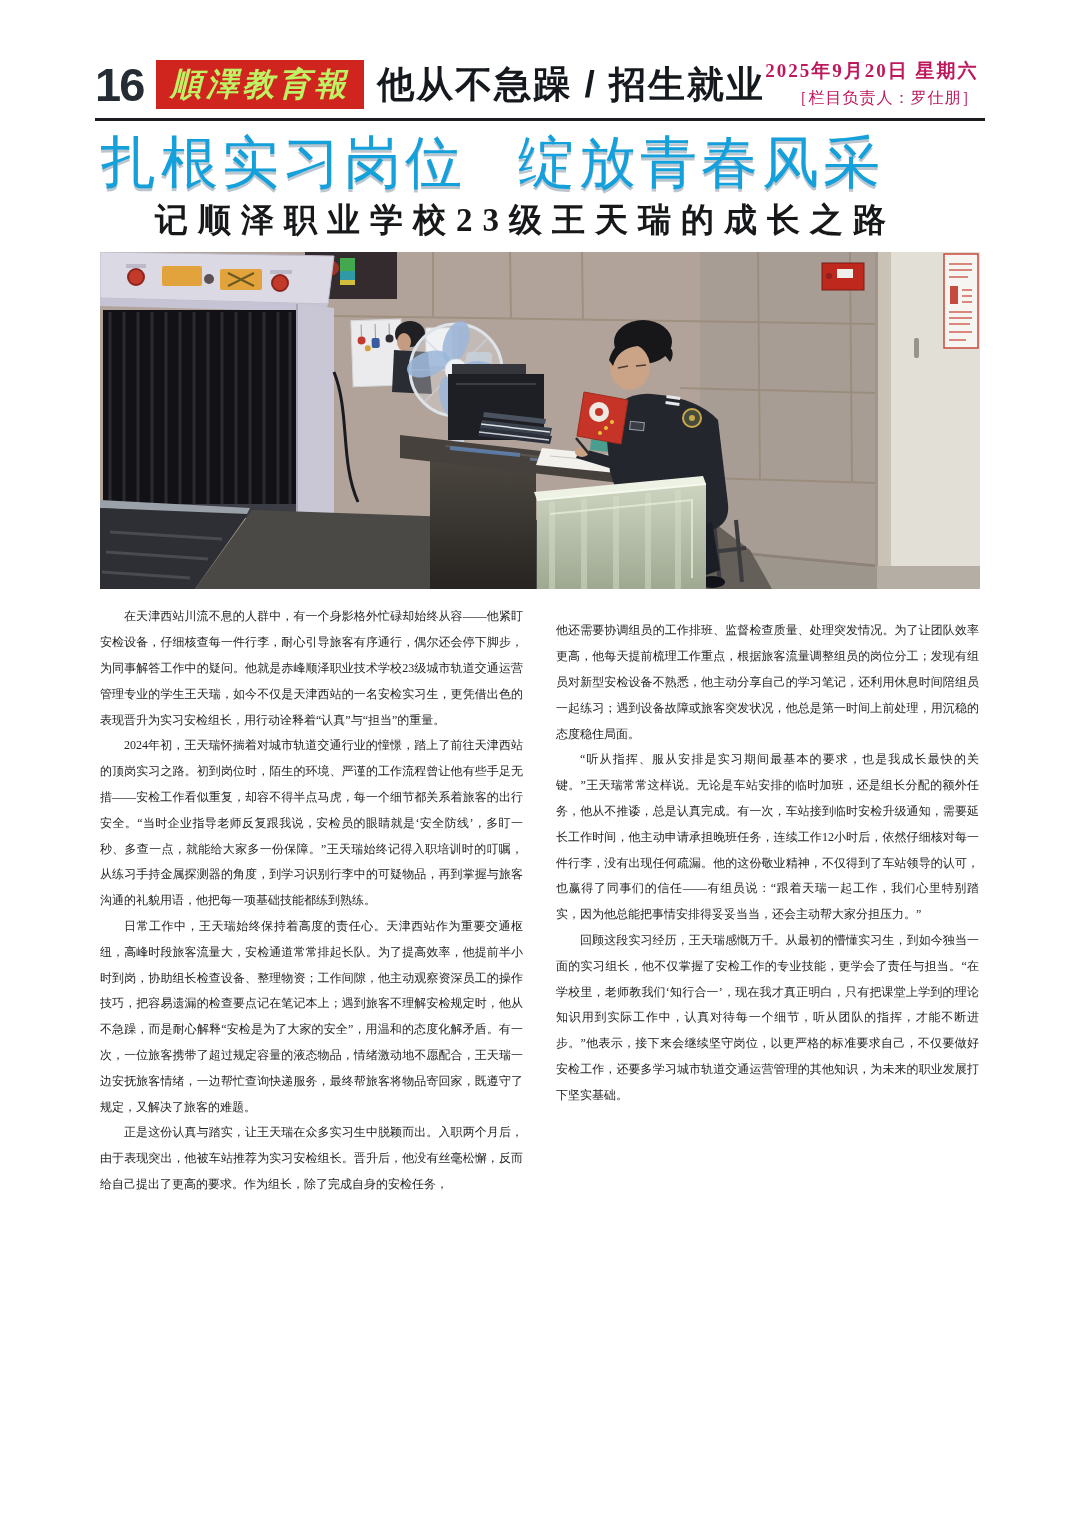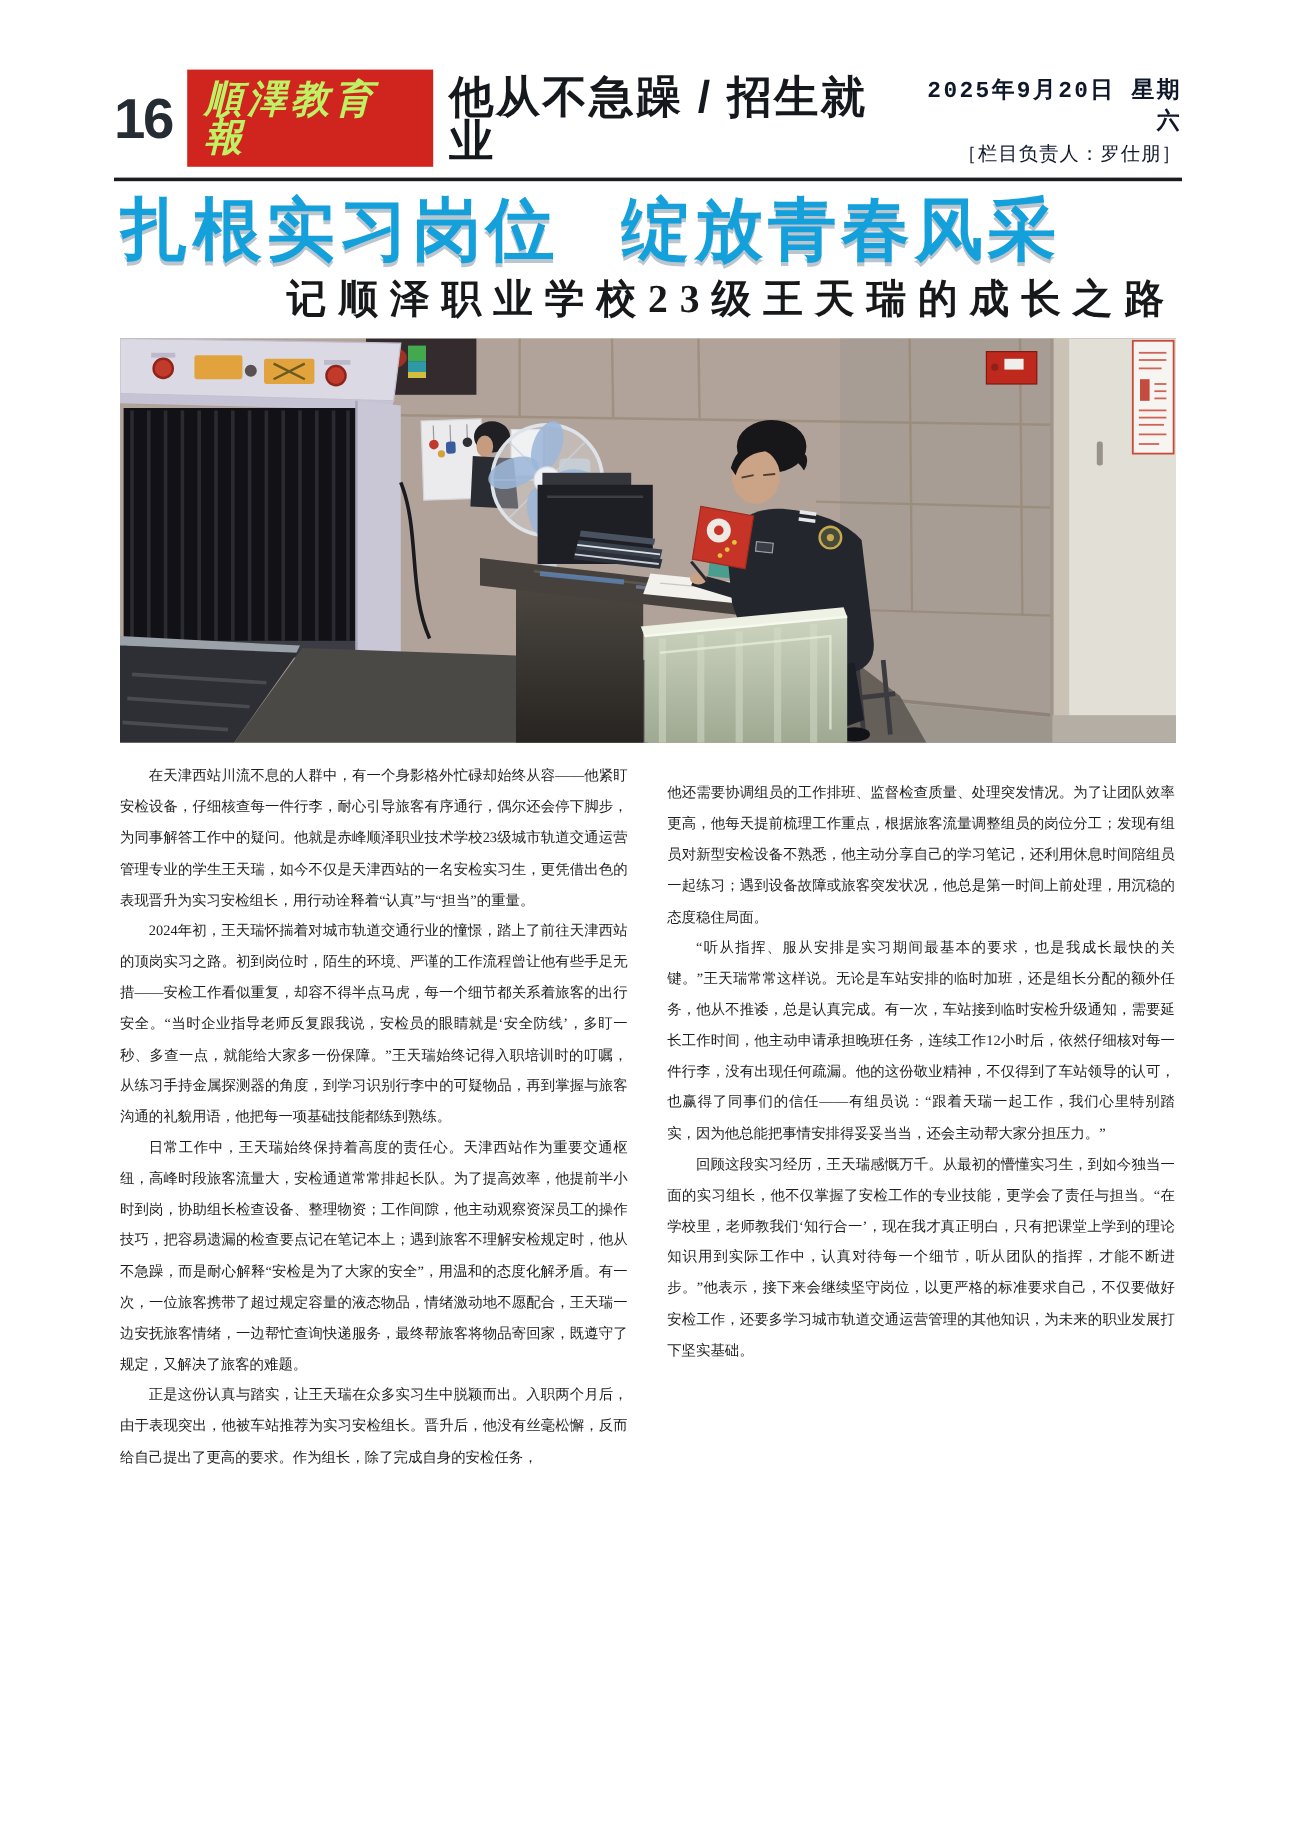--- a/index.html
+++ b/index.html
@@ -7,29 +7,29 @@
         font-family:"Liberation Serif","DejaVu Serif",serif;}
   .header{display:flex;justify-content:flex-start;align-items:flex-end;
           margin:0 95px;padding-top:58px;}
   .brand{display:flex;align-items:center;gap:13px;}
   .page-num{font-family:"Liberation Sans","DejaVu Sans",sans-serif;font-weight:800;
             font-size:47px;color:#262c33;letter-spacing:-2px;line-height:1;}
   .masthead{background:#d0251f;color:#bef264;font-weight:700;font-size:32px;line-height:1;
             padding:8px 14px 9px;letter-spacing:4px;font-style:italic;}
   .section{font-family:"Liberation Sans","DejaVu Sans",sans-serif;font-weight:900;
            font-size:37px;color:#15191d;letter-spacing:2px;line-height:1;}
-  .pub-meta{text-align:right;font-family:Liberation Mono, monospace;color:#0f172a;}
+  .pub-meta{text-align:right;font-family:Liberation Serif, serif;color:#be185d;}
   .pub-date{font-size:19px;letter-spacing:2px;font-weight:600;}
   .pub-editor{font-size:16px;margin-top:4px;letter-spacing:1px;}
   .rule{height:3px;background:#1a1c1f;margin:9px 95px 0;}
   .headline{margin:12px 0 0 100px;font-family:"Liberation Sans","DejaVu Sans",sans-serif;
-            font-weight:700;font-size:57px;line-height:1.05;color:#14a0da;letter-spacing:4px;
+            font-weight:400;font-size:57px;line-height:1.05;color:#14a0da;letter-spacing:4px;
             white-space:nowrap;text-shadow:0 3px 0 rgba(12,48,78,0.28);}
   .hl-gap{display:inline-block;width:52px;}
-  .subtitle{margin:8px 100px 0;text-align:right;padding-left:55px;font-weight:700;
+  .subtitle{margin:8px 100px 0;text-align:left;padding-left:55px;font-weight:700;
             font-size:33px;line-height:1.2;color:#17181a;letter-spacing:10px;white-space:nowrap;}
   .photo{margin:12px 100px 0;width:880px;height:337px;position:relative;background:#b1a39a;}
   .photo svg{display:block;}
   .columns{display:flex;gap:33px;margin:15px 100px 0;}
   .col{width:423px;}
   .col p{margin:0;font-size:12px;line-height:25.8px;text-align:justify;
          color:#1e1e20;text-indent:2em;}
   .col p.no-indent{text-indent:0;margin-top:14px;}
 </style>
 </head>

